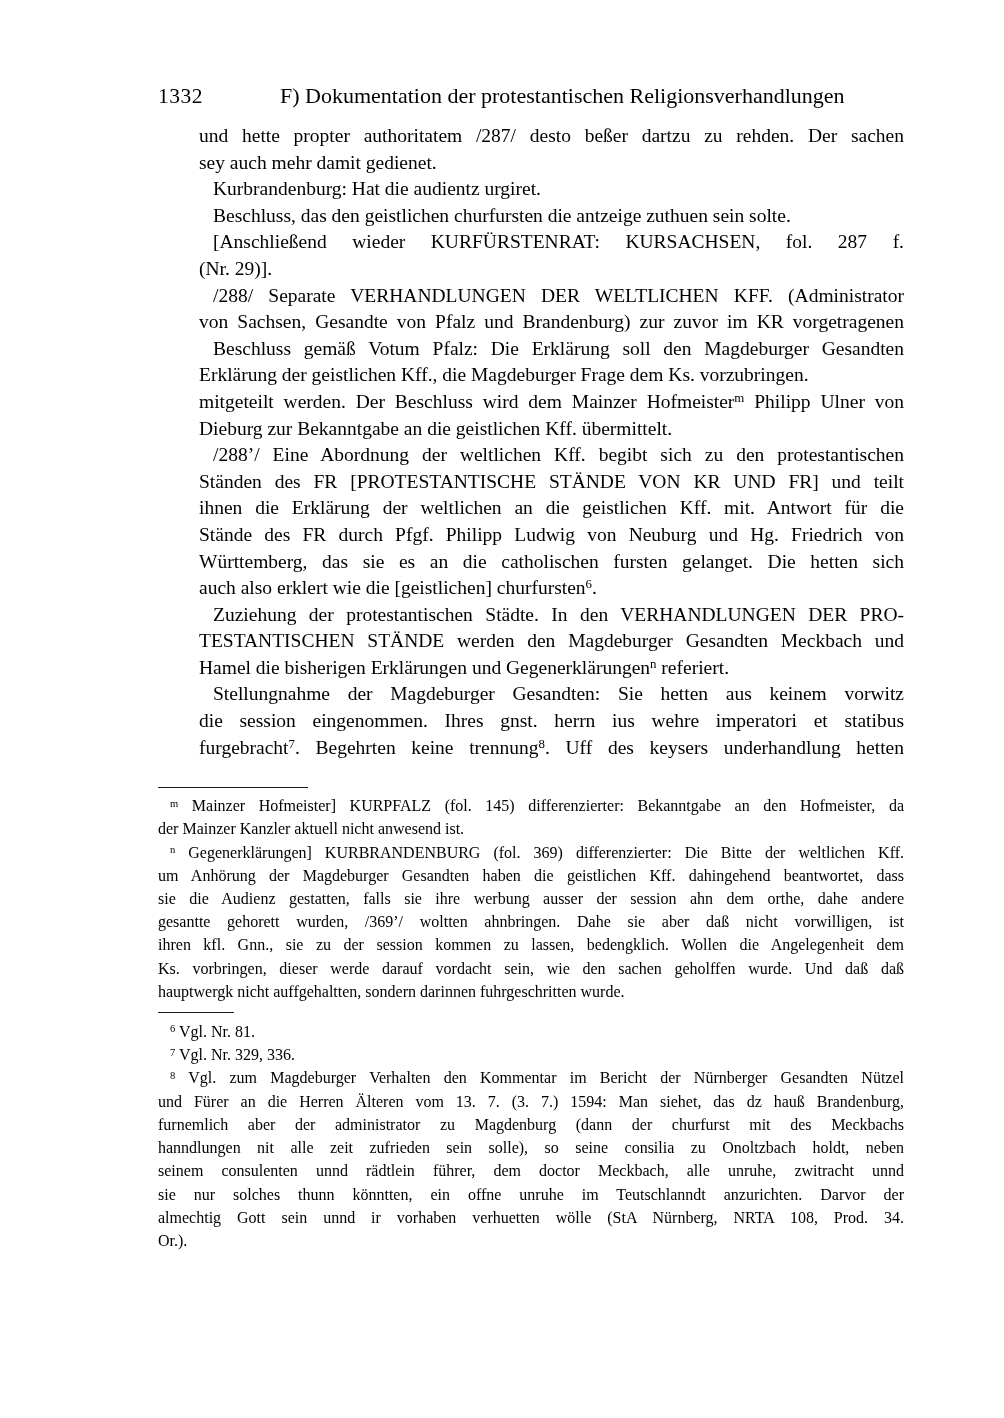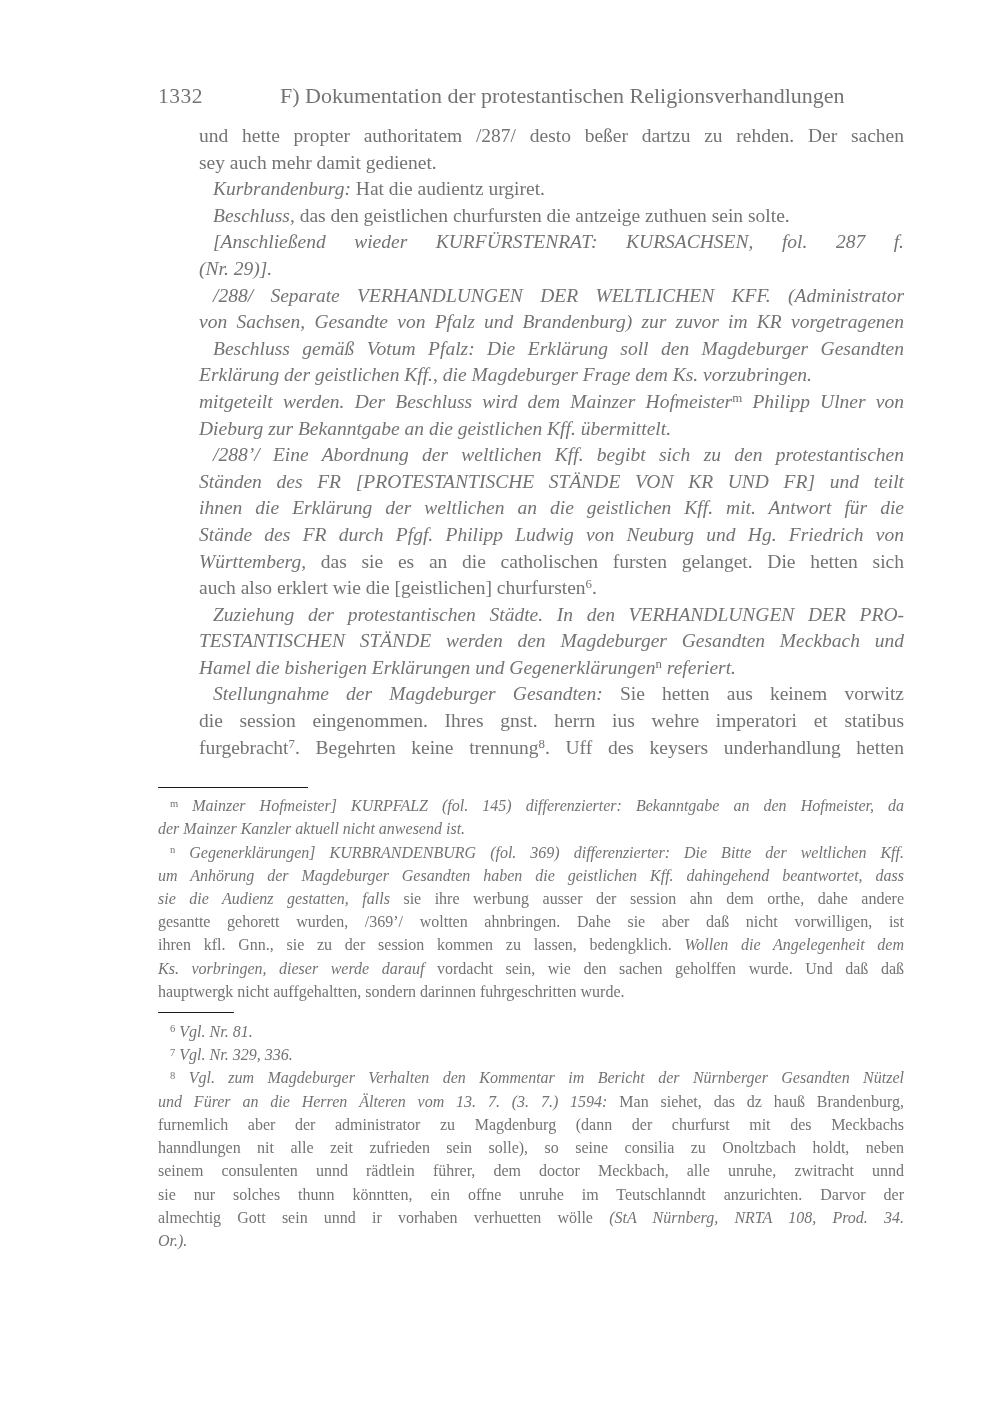--- a/index.html
+++ b/index.html
@@ -1,21 +1,21 @@
 <!DOCTYPE html>
 <html lang="de"><head>
 <meta charset="utf-8">
 <style>
   html, body { margin: 0; padding: 0; background: #ffffff; }
   .page {
     position: relative;
     width: 1004px;
     height: 1418px;
     background: #ffffff;
-    color: #737373;
+    color: #000000;
     font-family: "Liberation Serif", "DejaVu Serif", serif;
     overflow: hidden;
   }
   .text-col {
     position: absolute;
     left: 158px;
     top: 84px;
     width: 746px;
   }
   .pg-header {
@@ -28,21 +28,21 @@
   .run-title { margin-left: 77px; font-size: 22px; }
 
   .bodytext { margin-top: 15px; font-size: 19.5px; line-height: 26.6px; margin-left: 41px; }
   .fnotes   { font-size: 16px;  line-height: 23.2px; }
 
   .ln { white-space: nowrap; }
   .ln.j { text-align: justify; text-align-last: justify; text-justify: inter-word; }
   .bodytext .ln.ind { padding-left: 14px; }
   .fnotes  .ln.ind { padding-left: 12px; }
 
-  .it { font-style: italic; }
+  .it { }
   .sup { font-size: 66%; position: relative; top: -0.45em; line-height: 0; }
 
   .rule { border: 0; border-top: 1.5px solid #1a1a1a; margin: 0; }
   .rule-letters { width: 150px; margin-top: 26px; margin-bottom: 6px; }
   .rule-numbers { width: 76px;  margin-top: 9px;  margin-bottom: 7px; }
 </style>
 </head>
 <body>
 
 <div class="page">

